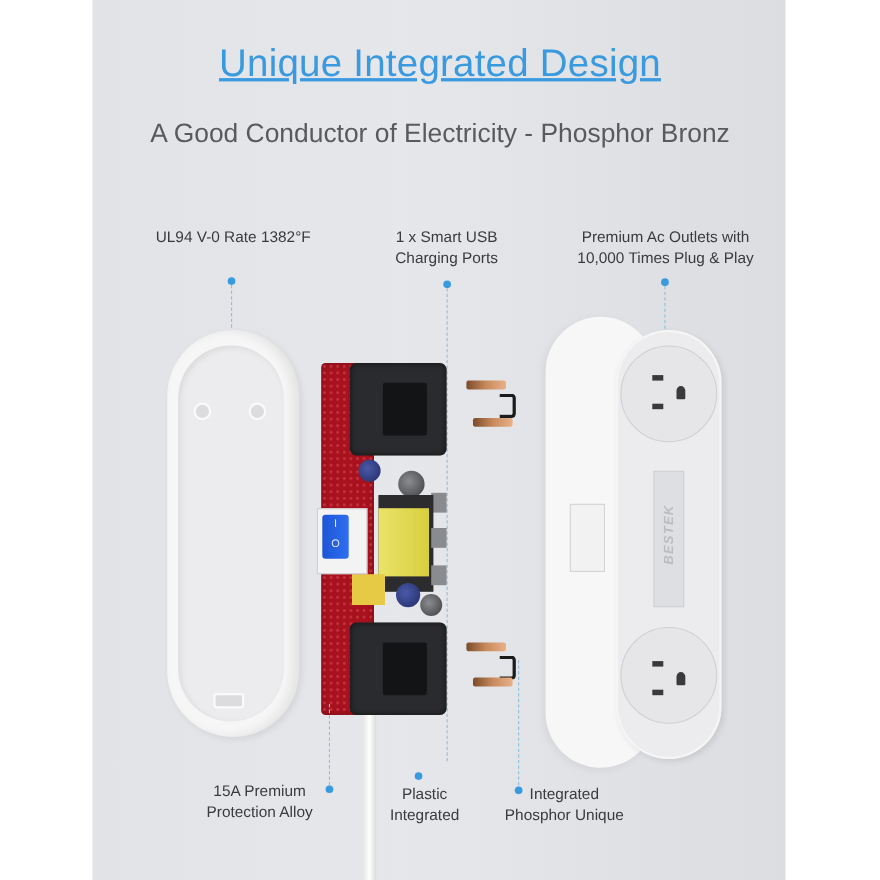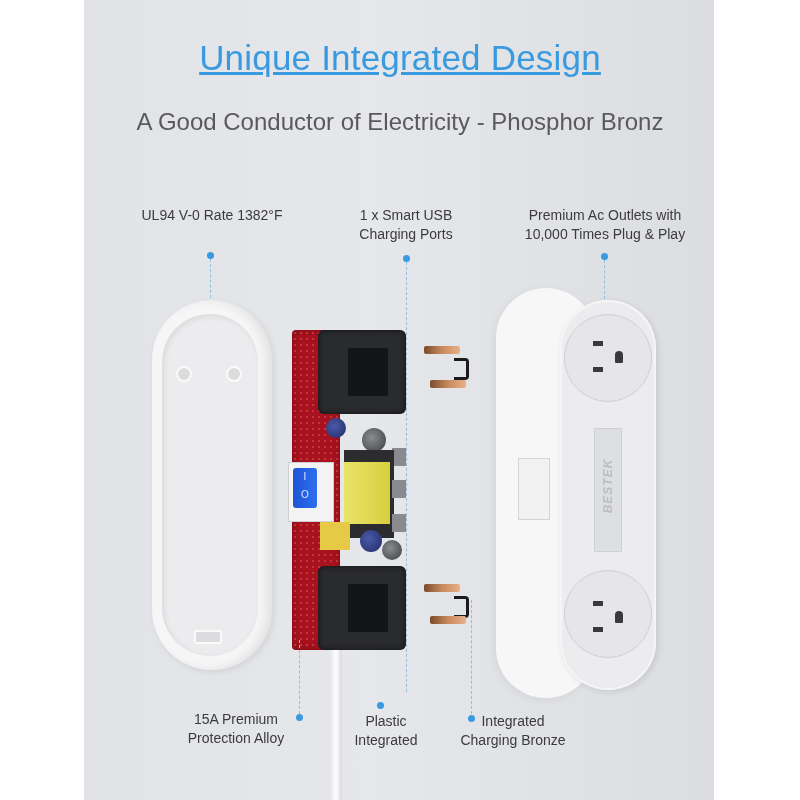--- a/index.html
+++ b/index.html
@@ -157,14 +157,14 @@
 <div class="dot" style="left:377px; top:702px;"></div>
 <div class="callout" style="left:346px; top:712px; width:80px;">
   <div>Plastic</div>
   <div>Integrated</div>
 </div>
 
 <div class="vline" style="left:471px; top:600px; height:114px;"></div>
 <div class="dot" style="left:468px; top:715px;"></div>
 <div class="callout" style="left:456px; top:712px; width:114px;">
   <div>Integrated</div>
-  <div>Charging Bronze</div>
+  <div>Phosphor Unique</div>
 </div>
 
 </body></html>

